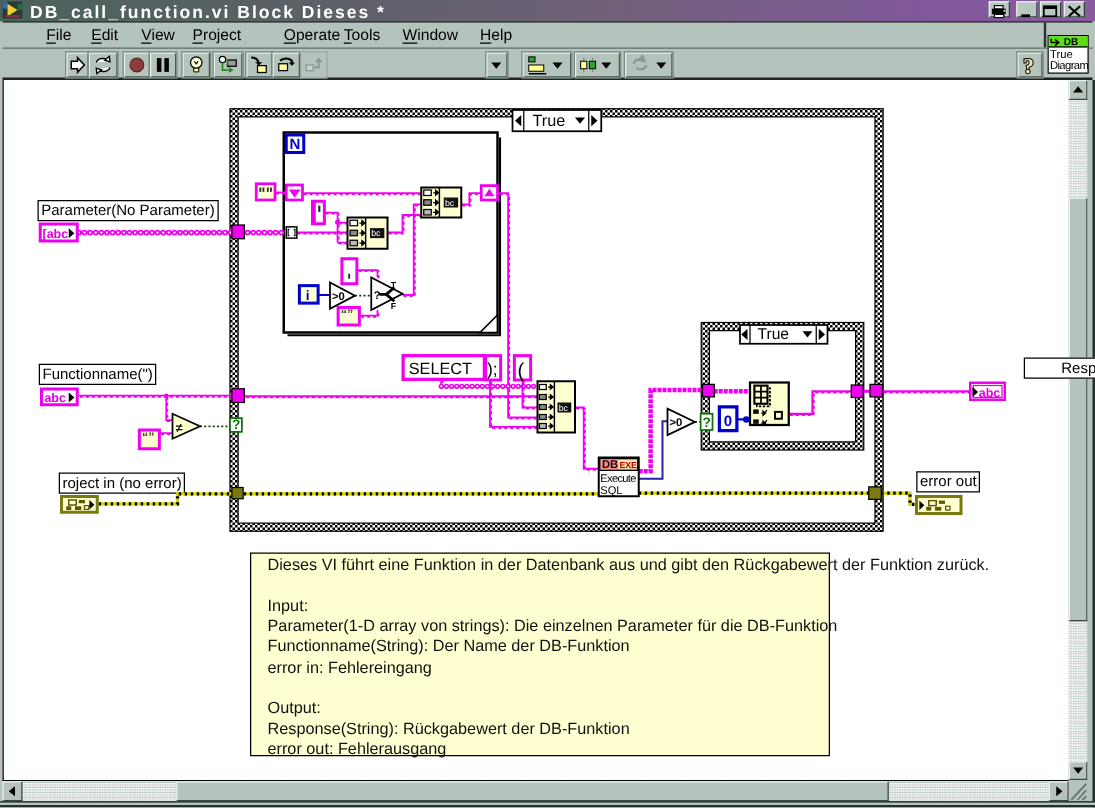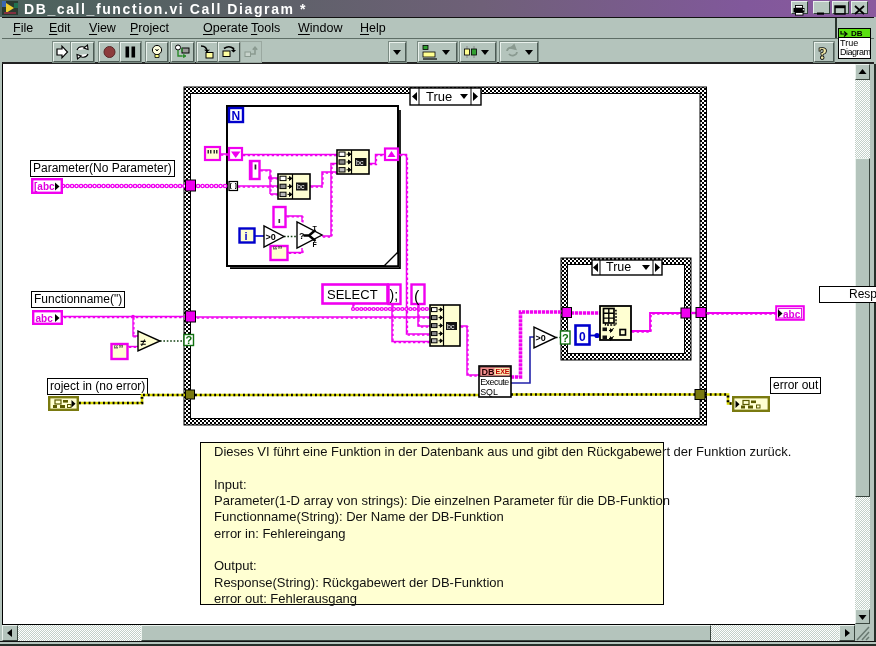--- a/index.html
+++ b/index.html
@@ -8,21 +8,21 @@
 #titlebar{left:0;top:0;width:876px;height:17px;
  background:linear-gradient(90deg,#4b625c 0%,#5d6168 30%,#6f6078 55%,#81589b 85%,#8b5a9e 100%);}
 #title-ico{left:2px;top:1px;width:16px;height:14px;}
 #title-text{left:24px;top:1px;color:#fff;font-size:14px;font-weight:bold;white-space:nowrap;letter-spacing:1.6px;}
 .wbtn{top:1px;width:17px;height:13px;background:#b8c8c0;
  border-top:1px solid #e8f0ec;border-left:1px solid #e8f0ec;
  border-right:1px solid #30403a;border-bottom:1px solid #30403a;
  box-sizing:border-box;text-align:center;}
 #menubar{left:2px;top:17px;width:872px;height:21px;background:#b4c4bc;
  border-top:1px solid #111;color:#000;font-size:12.5px;}
-#menubar span{position:absolute;top:2.5px;}
+#menubar span{position:absolute;top:2.5px;margin-left:24px;}
 #menubar u{text-decoration:underline;text-underline-offset:2px;}
 #toolbar{left:2px;top:38px;width:872px;height:23px;background:#b4c4bc;
  border-top:1px solid #5e6e66;border-bottom:2px solid #222;box-sizing:content-box;}
 .tbtn{position:absolute;top:3px;height:20px;background:#b4c4bc;box-sizing:border-box;
  border-top:1px solid #e9f1ec;border-left:1px solid #e9f1ec;
  border-right:1px solid #4c5a54;border-bottom:1px solid #4c5a54;
  outline:1px solid #7a8a82;}
 #diagram{left:2px;top:64px;width:853px;height:561px;background:#ffffff;
  border-left:1px solid #000;border-bottom:1px solid #000;box-sizing:border-box;}
 #vsb{left:855px;top:64px;width:15px;height:560px;}
@@ -42,21 +42,21 @@
 </style></head>
 <body>
 <div class="abs" id="titlebar"></div>
 <svg class="abs" id="title-ico" viewBox="0 0 16 14">
  <rect x="0" y="0" width="16" height="14" fill="#2a3a30"></rect>
  <rect x="0" y="0" width="4" height="6" fill="#3a66b0"></rect>
  <rect x="12" y="2" width="4" height="5" fill="#207050"></rect>
  <polygon points="4,2 12,7 4,12" fill="#f0d030"></polygon>
  <rect x="2" y="11" width="12" height="2" fill="#803040"></rect>
 </svg>
-<div class="abs" id="title-text">DB_call_function.vi Call Diagram *</div>
+<div class="abs" id="title-text">DB_call_function.vi Block Dieses *</div>
 <div class="abs wbtn" style="left:791px;">
  <svg width="15" height="11" viewBox="0 0 15 11">
       <g fill="#000">
  <rect x="3.5" y="0.5" width="7" height="2.6" fill="#fff" stroke="#000" stroke-width="0.9"></rect>
  <rect x="1.5" y="3" width="11" height="4.4"></rect>
         <rect x="3.5" y="7.5" width="7.5" height="2.6" fill="#fff" stroke="#000" stroke-width="0.9"></rect>
  <rect x="10.8" y="4" width="1.4" height="1.4" fill="#d8e4de"></rect>
       </g>
     </svg></div>
 <div class="abs wbtn" style="left:813px;"><svg width="15" height="11" viewBox="0 0 15 11">
@@ -187,21 +187,21 @@
 <div class="abs" id="corner"><svg width="15" height="16">
       <path d="M14 2 L2 15 M14 7 L7 15 M14 12 L11 15" stroke="#6a7a72" stroke-width="1.5"></path>
     </svg></div>
 <div class="abs" id="rframe"></div>
 <div class="abs" id="bframe"></div>
 
 <div class="lbl" style="left:30px;top:160px;">Parameter(No Parameter)</div>
 <div class="lbl" style="left:31px;top:291px;">Functionname(")</div>
 <div class="lbl" style="left:47px;top:378px;">roject in (no error)</div>
 <div class="lbl" style="left:819px;top:286px;padding-left:29px;">Response</div>
-<div class="lbl" style="left:733px;top:377px;margin-left:37px;">error out</div>
+<div class="lbl" style="left:733px;top:377px;">error out</div>
 
 <div class="abs" id="comment">Dieses VI führt eine Funktion in der Datenbank aus und gibt den Rückgabewert der Funktion zurück.
 
 Input:
 Parameter(1-D array von strings): Die einzelnen Parameter für die DB-Funktion
 Functionname(String): Der Name der DB-Funktion
 error in: Fehlereingang
 
 Output:
 Response(String): Rückgabewert der DB-Funktion

